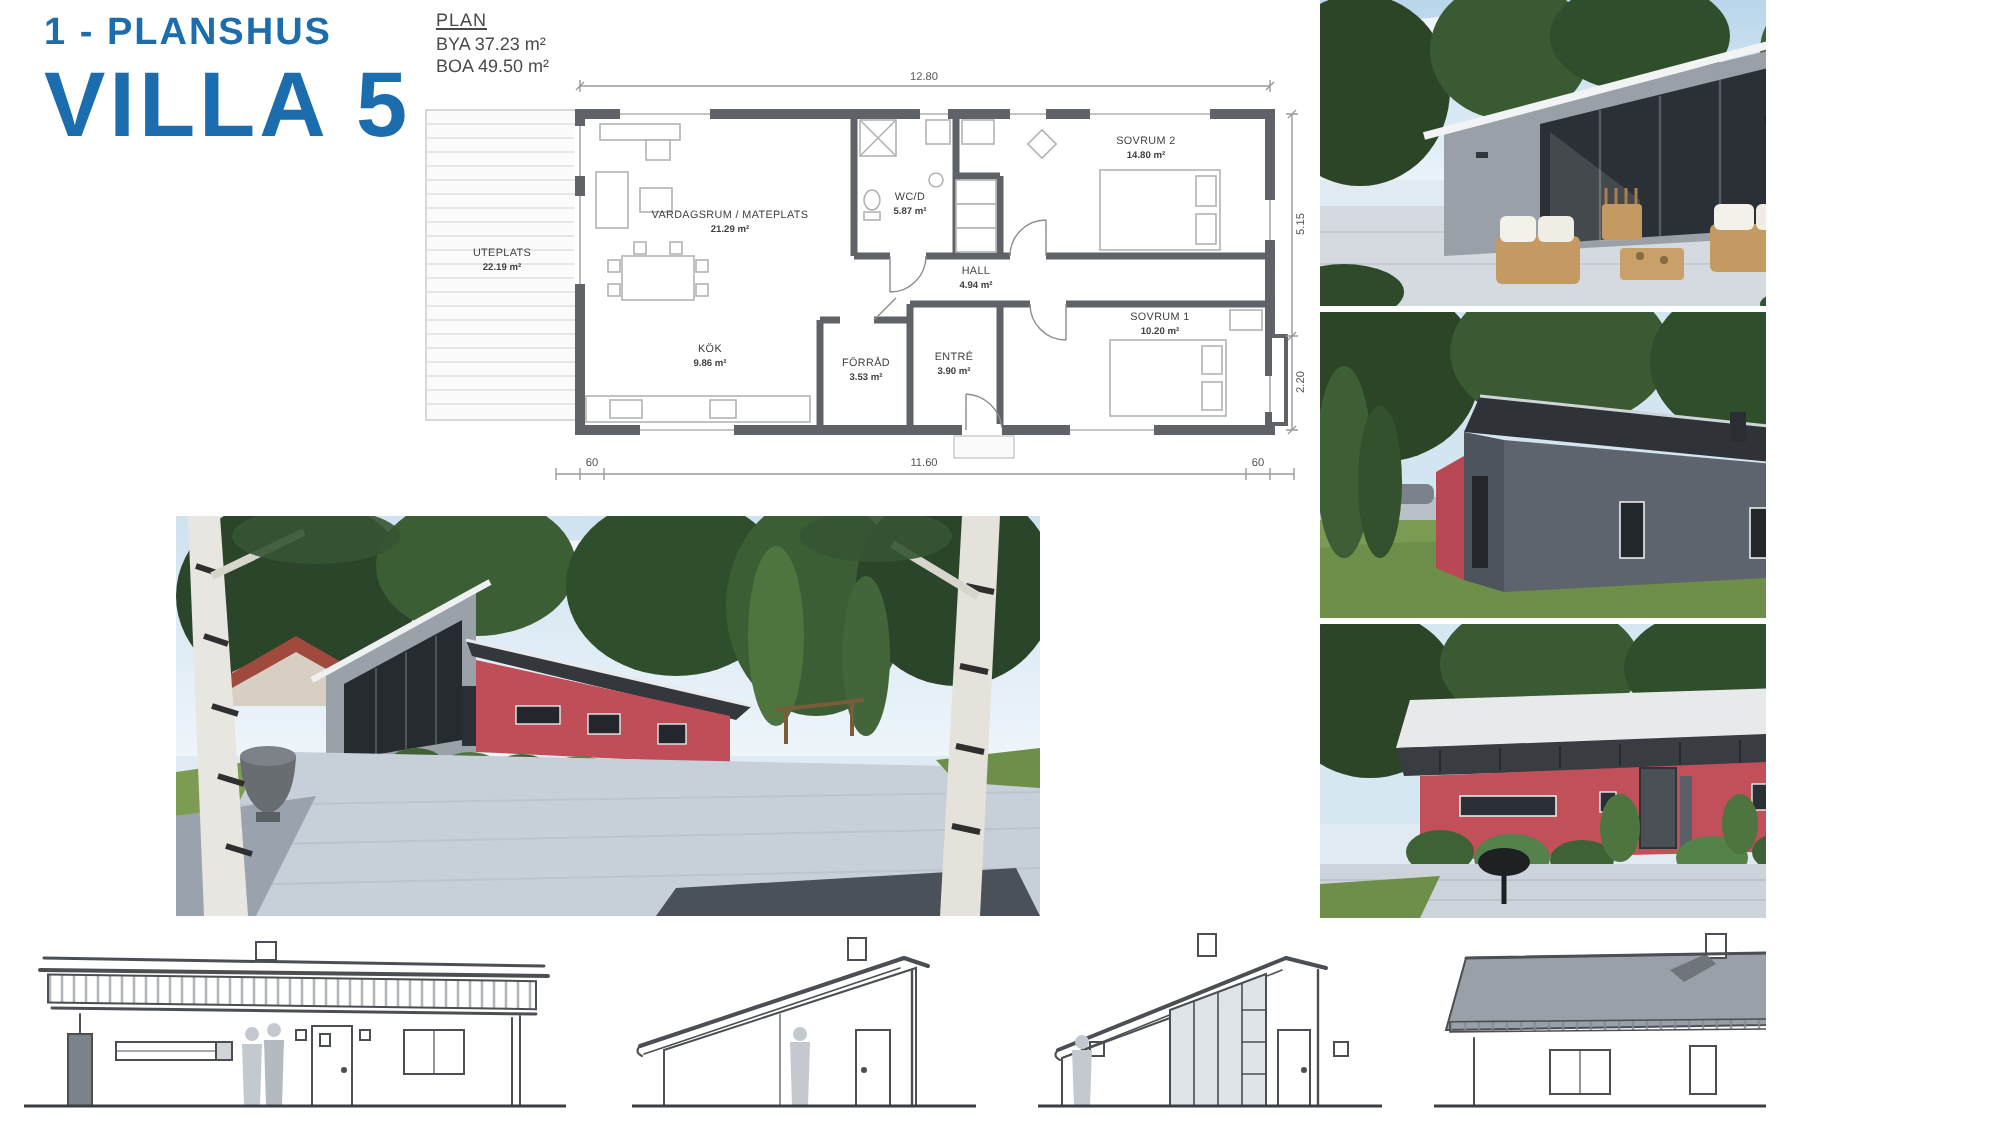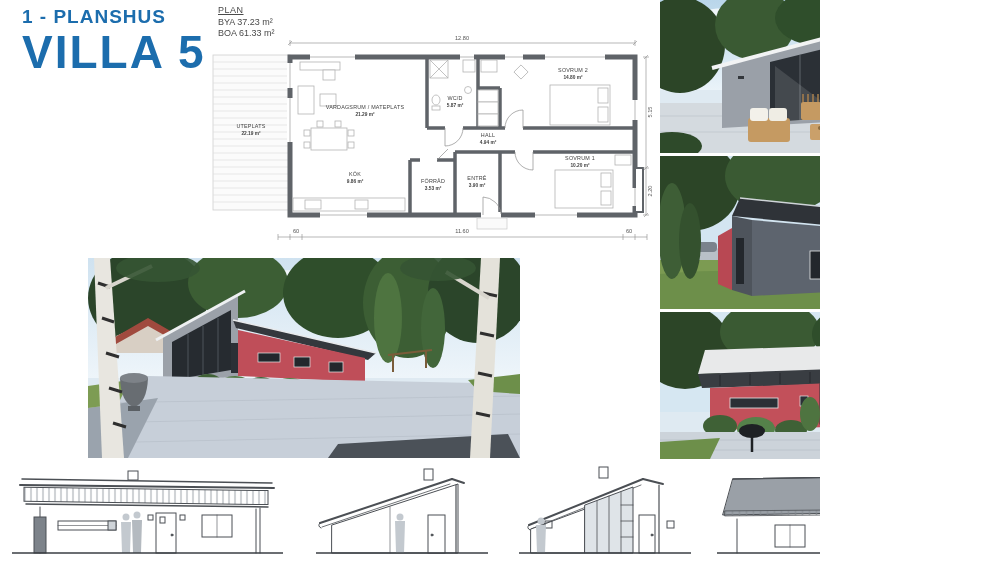--- a/index.html
+++ b/index.html
@@ -1,16 +1,16 @@
 <!DOCTYPE html>
 <html><head>
 <meta charset="utf-8">
 <style>
   html,body{margin:0;padding:0;background:#ffffff;}
-  .sheet{position:relative;width:820px;height:562px;background:#ffffff;overflow:hidden;
+  .sheet{position:relative;width:883px;height:562px;background:#ffffff;overflow:hidden;
          font-family:"Liberation Sans",sans-serif;}
   .abs{position:absolute;}
 
   
   .title-block{left:22px;top:6px;color:#1c6dad;}
   .project-type{font-size:19px;font-weight:bold;letter-spacing:1px;}
   .villa-title{font-size:46px;font-weight:bold;letter-spacing:2px;line-height:1;margin-top:1px;text-align:center;}
 
   
   .plan-header{left:218px;top:5px;color:#4a4a4a;font-size:9px;line-height:1.3;}
@@ -35,21 +35,21 @@
 <div class="sheet">
 
   <div class="abs title-block">
     <div class="project-type">1 - PLANSHUS</div>
     <div class="villa-title">VILLA 5</div>
   </div>
 
   <div class="abs plan-header">
     <div class="plan-label">PLAN</div>
     <div>BYA 37.23 m²</div>
-    <div>BOA 61.33 m²</div>
+    <div>BOA 49.50 m²</div>
   </div>
 
   <svg class="abs" style="left:205px;top:0;" width="450" height="250" viewBox="0 0 450 250">
 
     <g>
       <rect x="8" y="55" width="77" height="155" fill="#fbfbfb" stroke="#cfcfcf" stroke-width=".8"></rect>
       <path stroke="#e0e0e0" stroke-width=".7" d="M8 62H85M8 69H85M8 76H85M8 83H85M8 90H85M8 97H85M8 104H85M8 111H85M8 118H85M8 125H85M8 132H85M8 139H85M8 146H85M8 153H85M8 160H85M8 167H85M8 174H85M8 181H85M8 188H85M8 195H85M8 202H85"></path>
     </g>
 
     <g>

